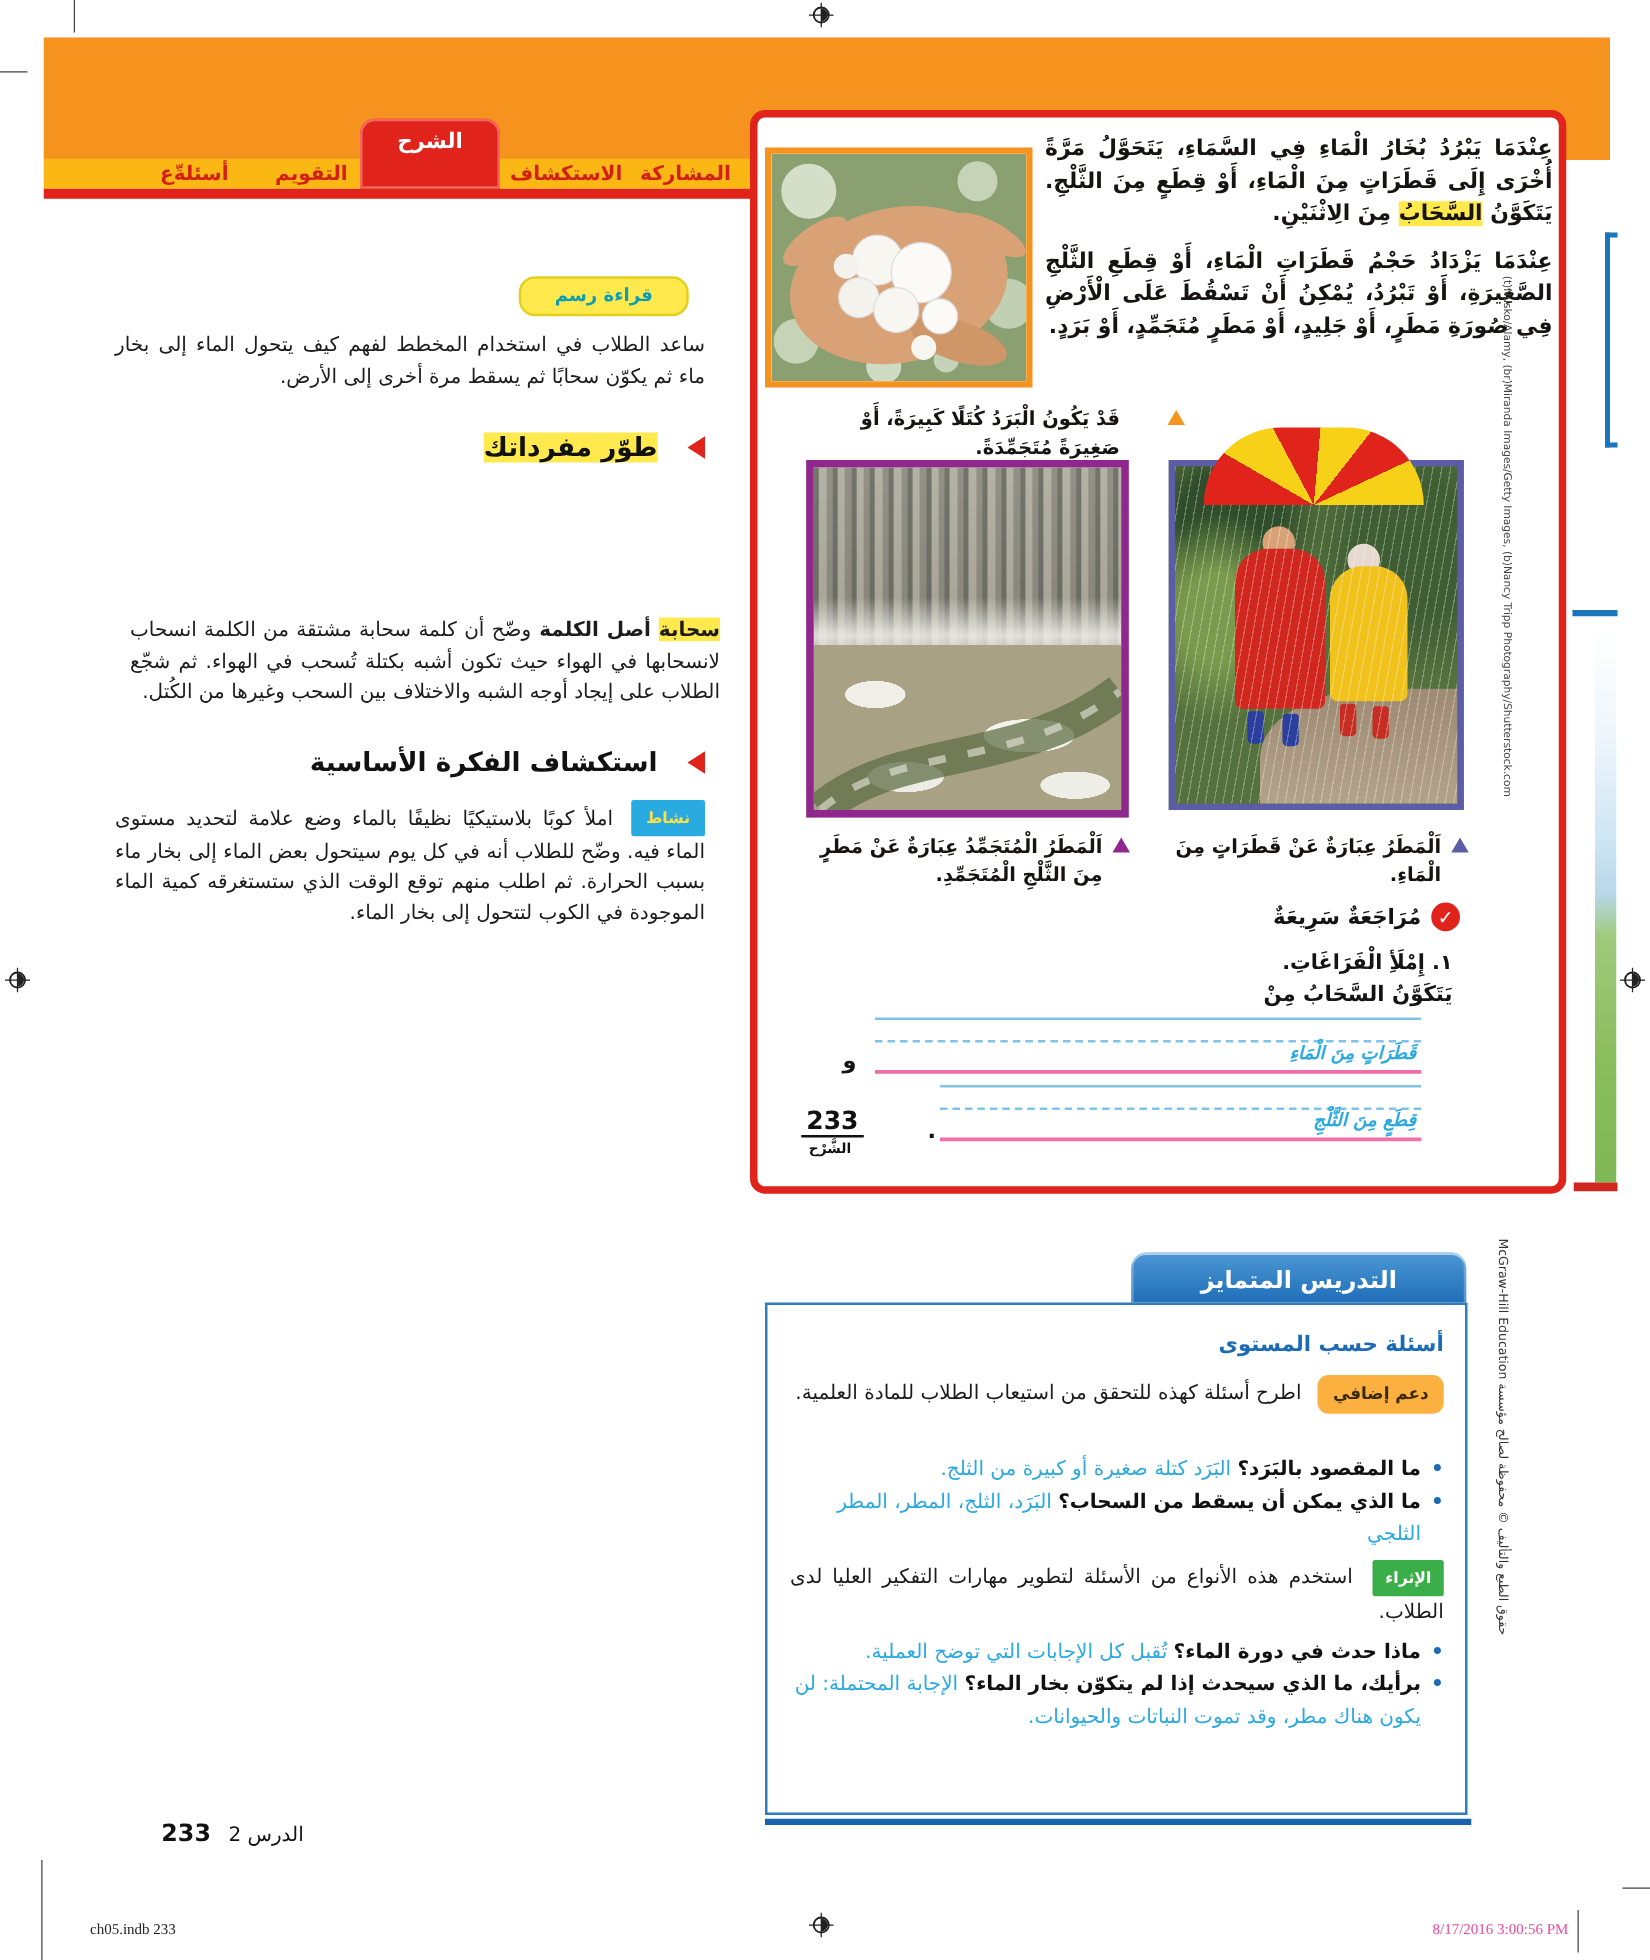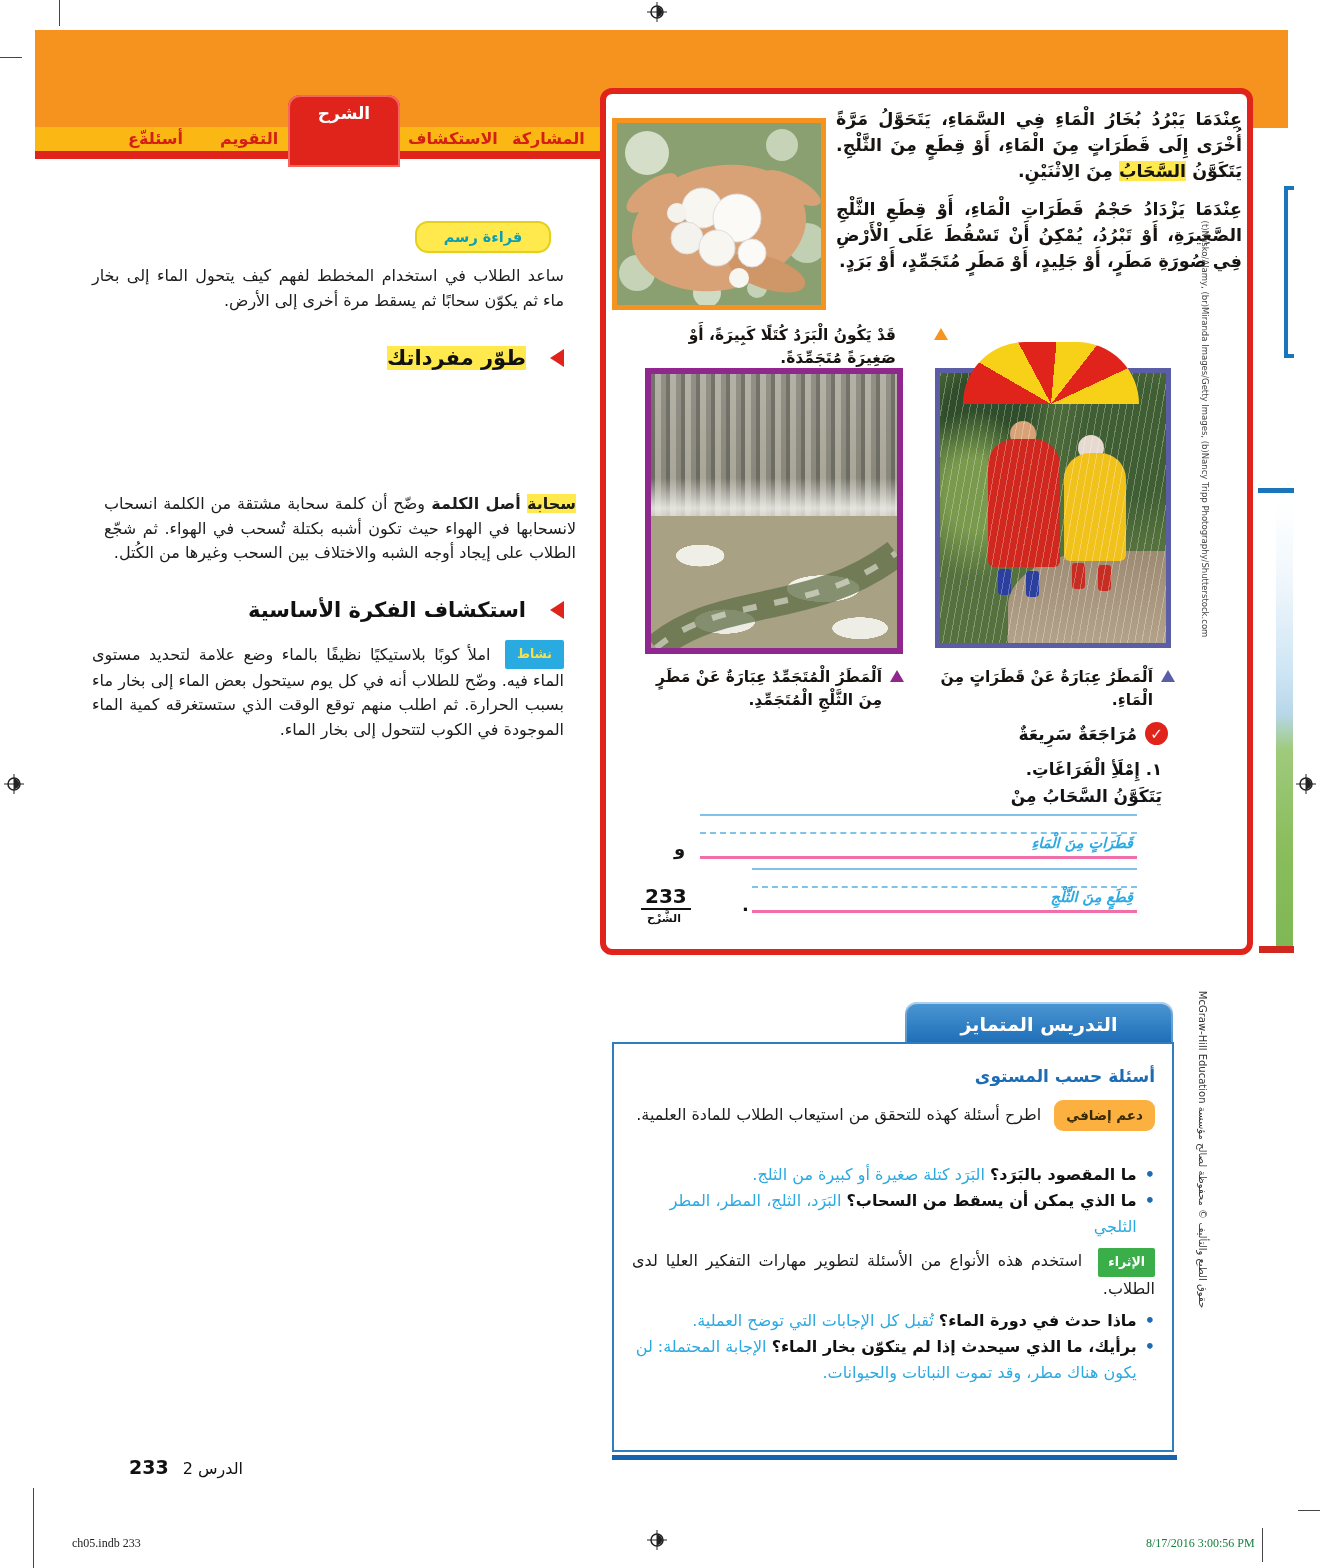--- a/index.html
+++ b/index.html
@@ -5,21 +5,21 @@
   html,body{margin:0;padding:0;background:#ffffff;}
   #page{position:relative;width:1320px;height:1568px;background:#fff;overflow:hidden;
         font-family:"DejaVu Sans",sans-serif;}
   .abs{position:absolute;}
   .ar{direction:rtl;}
   
   .band{left:35px;top:30px;width:1253px;height:98px;background:#F6921E;}
   .strip{left:35px;top:127px;width:573px;height:24px;background:#FBB713;}
   .redrule{left:35px;top:151px;width:573px;height:8px;background:#E0231B;}
   .tablabel{top:129px;font-weight:bold;font-size:16px;color:#D41F15;white-space:nowrap;}
-  .activetab{left:288px;top:95px;width:112px;height:72px;background:#E0231B;
+  .activetab{left:288px;top:95px;width:112px;height:56px;background:#E0231B;
     border-radius:12px 12px 0 0;box-shadow:inset 0 0 0 2px #f4665e;
     display:flex;align-items:flex-start;justify-content:center;}
   .activetab span{color:#fff;font-weight:bold;font-size:17px;margin-top:8px;}
   
   .redbox{left:600px;top:88px;width:653px;height:867px;background:#fff;
     border:6px solid #E0231B;border-radius:12px;box-sizing:border-box;}
   .student{font-weight:bold;font-size:17.5px;line-height:26px;color:#171310;
     text-align:justify;direction:rtl;}
   .hl{background:#FFE94D;}
   .img{box-sizing:border-box;overflow:hidden;}
@@ -306,15 +306,15 @@
   <div class="abs" style="left:1284px;top:354px;width:10px;height:4px;background:#1B75BB;"></div>
   <div class="abs" style="left:1258px;top:488px;width:36px;height:5px;background:#1B75BB;"></div>
   <div class="abs facing-strip"></div>
   <div class="abs" style="left:1259px;top:946px;width:35px;height:7px;background:#D0281E;"></div>
 
   <div class="abs ar" style="left:113px;top:1456px;width:130px;display:flex;gap:14px;align-items:baseline;">
     <span style="font-size:16px;color:#111;">الدرس 2</span>
     <span style="font-weight:bold;font-size:19px;color:#111;">233</span>
   </div>
   <div class="abs serif" style="left:72px;top:1536px;font-size:12px;color:#222;">ch05.indb 233</div>
-  <div class="abs serif" style="left:1146px;top:1536px;font-size:12px;color:#15803d;">8/17/2016 3:00:56 PM</div>
+  <div class="abs serif" style="left:1146px;top:1536px;font-size:12px;color:#ec4899;">8/17/2016 3:00:56 PM</div>
 
 </div>
 
 </body></html>

